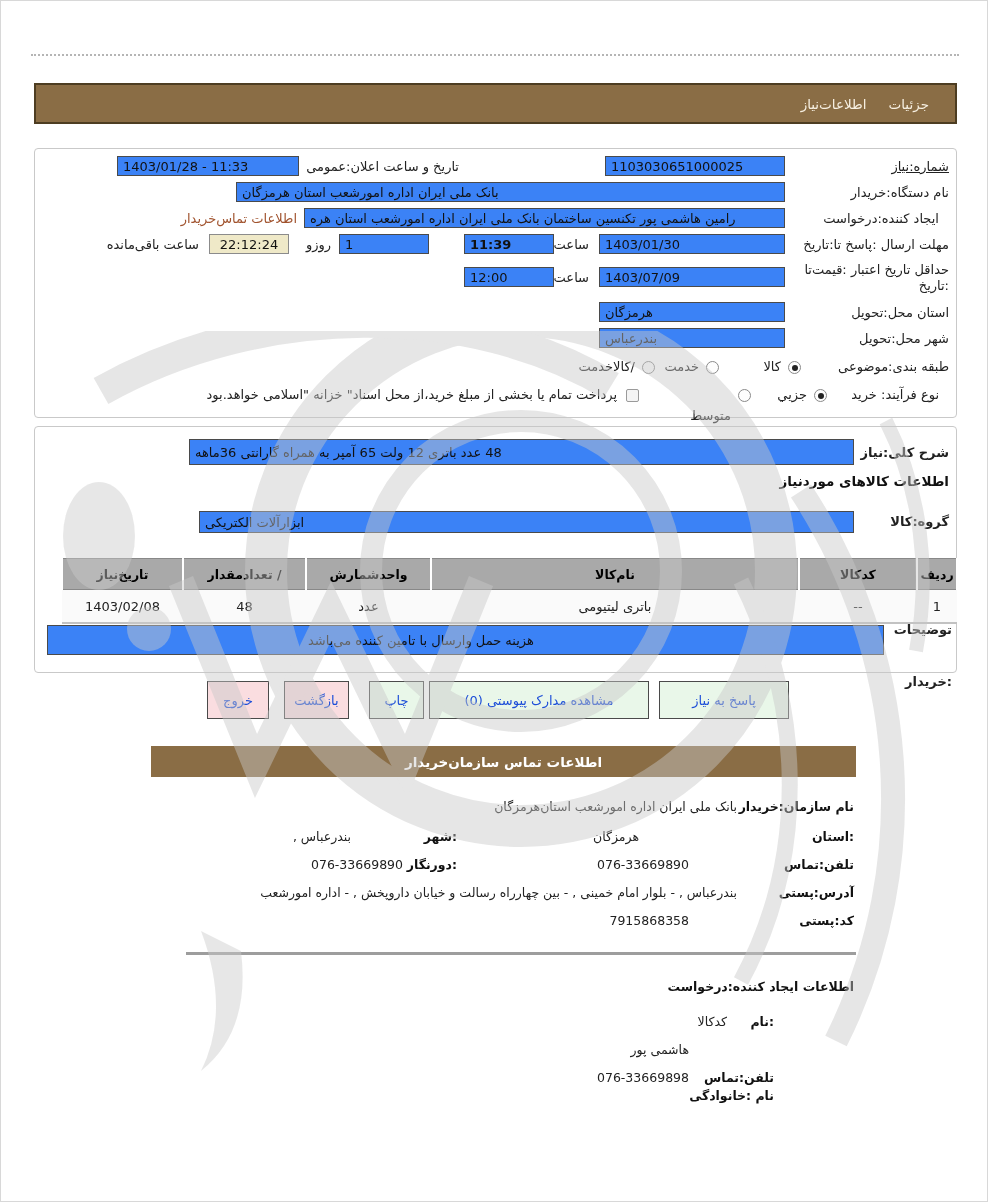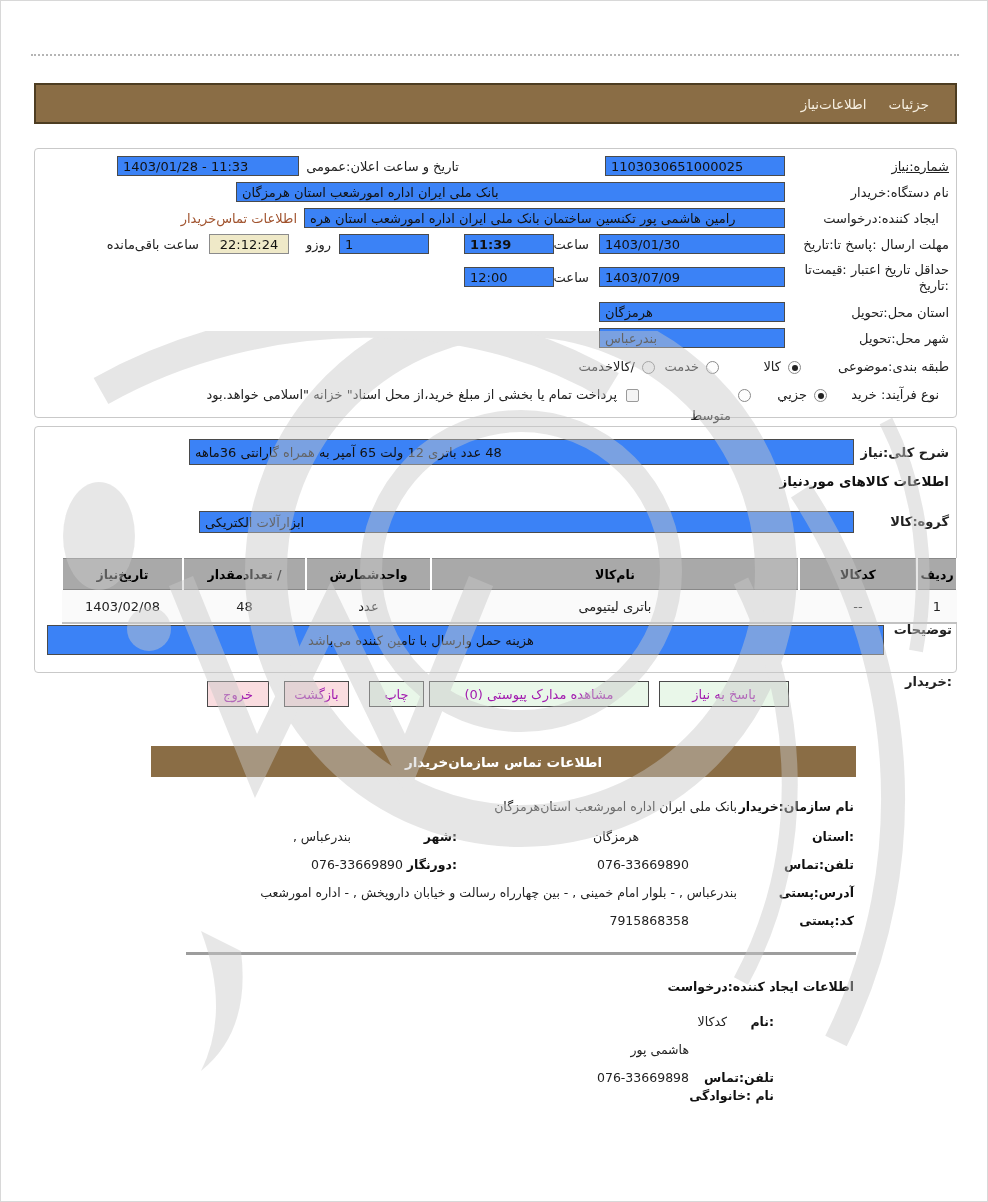--- a/index.html
+++ b/index.html
@@ -18,21 +18,21 @@
   .num{direction:ltr;unicode-bidi:isolate;}
   .link{position:absolute;font-size:13px;color:#a0522d;cursor:pointer;white-space:nowrap;}
   .timer{background:#efe9c8;border:1px solid #8b8b8b;justify-content:center;}
   .radio{position:absolute;width:13px;height:13px;border:1px solid #8a8a8a;border-radius:50%;background:#fdfdfd;box-sizing:border-box;}
   .radio.sel::after{content:"";position:absolute;left:2.5px;top:2.5px;width:6px;height:6px;border-radius:50%;background:#222;}
   .chk{position:absolute;width:13px;height:13px;border:1px solid #9a9a9a;border-radius:2px;background:#f4f4f4;box-sizing:border-box;}
   .heading{position:absolute;font-size:13.5px;font-weight:bold;color:#111;white-space:nowrap;}
   table.items{position:absolute;top:557px;left:60px;width:895px;border-collapse:collapse;table-layout:fixed;font-size:12.5px;}
   table.items th{background:#a9a9a9;color:#000;font-weight:bold;height:28px;border:2px solid #fff;border-top:1px solid #888;border-bottom:1px solid #888;}
   table.items td{background:#fafafa;height:30px;text-align:center;border-bottom:2px solid #c2c2c2;color:#222;font-size:13px;}
-  .btn{position:absolute;height:26px;border:1px solid #4a4a4a;box-sizing:border-box;display:flex;align-items:center;justify-content:center;font-size:13px;color:#a21caf;cursor:pointer;white-space:nowrap;padding:0 10px;}
+  .btn{position:absolute;height:38px;border:1px solid #4a4a4a;box-sizing:border-box;display:flex;align-items:center;justify-content:center;font-size:13px;color:#1d4ed8;cursor:pointer;white-space:nowrap;padding:0 10px;}
   .btn.green{background:#e9f7e9;}
   .btn.pink{background:#fadde0;}
   .ctext{position:absolute;font-size:12.5px;color:#222;white-space:nowrap;}
   .clabel{position:absolute;font-size:12.5px;font-weight:bold;color:#111;white-space:nowrap;}
   .hrline{position:absolute;top:951px;left:185px;width:670px;height:3px;background:#9d9d9d;}
   .watermark{position:absolute;left:40px;top:330px;width:910px;height:770px;opacity:.45;pointer-events:none;z-index:5;}
 </style>
 </head>
 <body>
 

